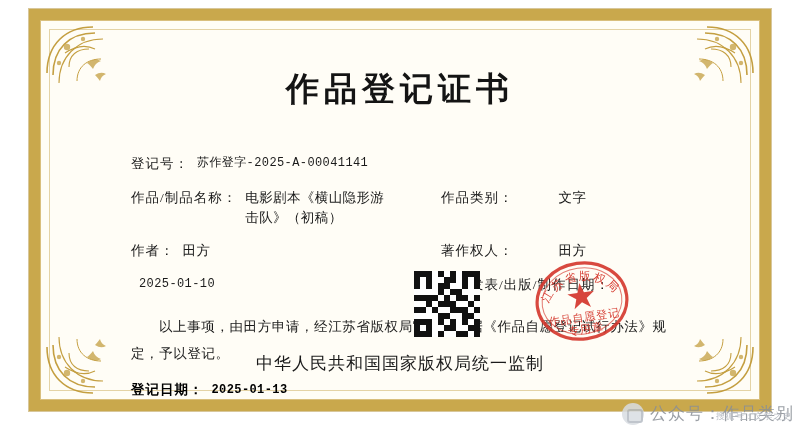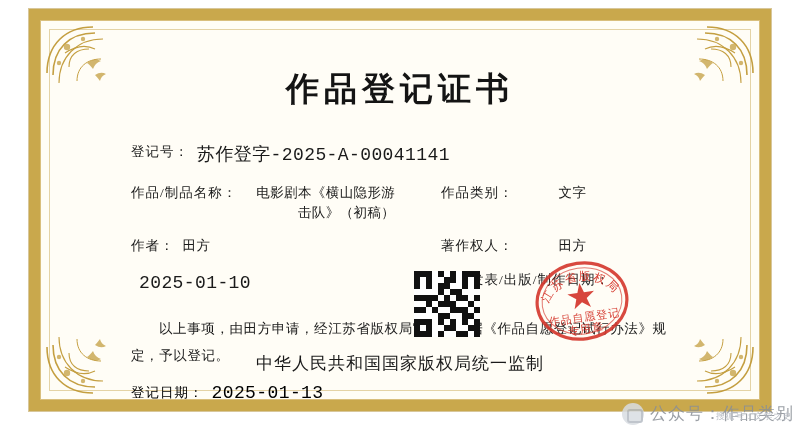--- a/index.html
+++ b/index.html
@@ -78,21 +78,21 @@
   .title {
     text-align: center;
     font-size: 33px;
     letter-spacing: 5px;
     font-weight: bold;
     color: #141414;
     margin-top: 28px;
     font-family: "DejaVu Serif", "Liberation Serif", serif;
   }
   .fields {
-    margin-top: 30px;
+    margin-top: 42px;
     padding-left: 62px;
     padding-right: 30px;
     font-size: 13.5px;
     color: #1a1a1a;
   }
   .row {
     display: flex;
     align-items: flex-start;
     margin-bottom: 13px;
     line-height: 1.55;
@@ -112,43 +112,43 @@
   .lbl {
     white-space: nowrap;
     letter-spacing: 1px;
   }
   .val {
     margin-left: 8px;
     letter-spacing: 0.4px;
   }
   .val.mono {
     font-family: "Liberation Mono", "DejaVu Sans Mono", monospace;
-    font-size: 18px;
+    font-size: 12px;
   }
   .val.two-line {
     max-width: 150px;
     line-height: 1.5;
-    text-align: right;
   }
   .paragraph {
     margin-top: 18px;
     padding-left: 62px;
     padding-right: 42px;
     font-size: 13.5px;
     line-height: 1.95;
     color: #1a1a1a;
     text-indent: 28px;
     letter-spacing: 0.6px;
   }
   .reg-date-row {
     margin-top: 14px;
     padding-left: 62px;
     font-size: 13.5px;
     display: flex;
     align-items: center;
+    font-weight: bold;
   }
   .footer-note {
     position: absolute;
     left: 0;
     right: 0;
     bottom: 6px;
     text-align: center;
     font-size: 17px;
     color: #1a1a1a;
     letter-spacing: 1px;

